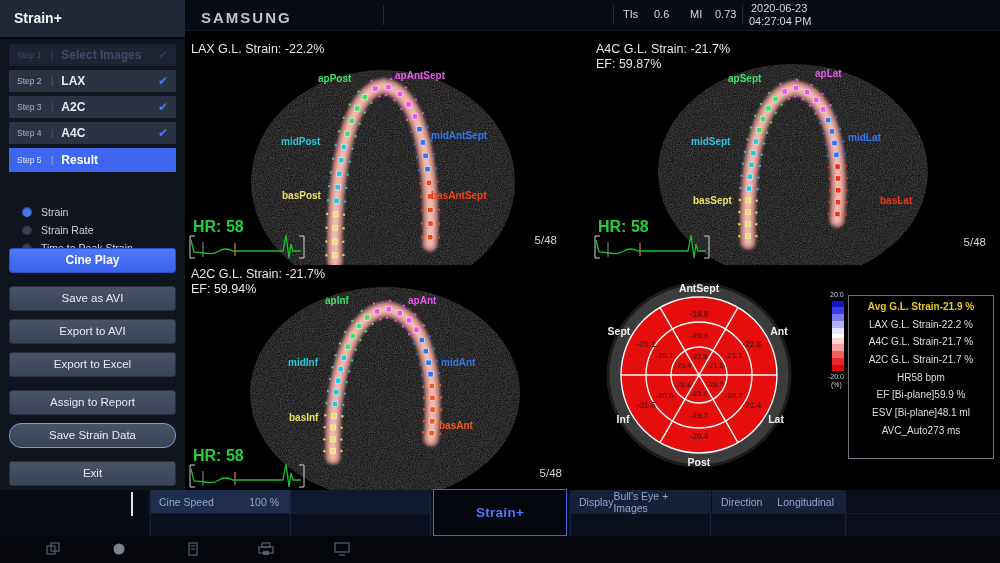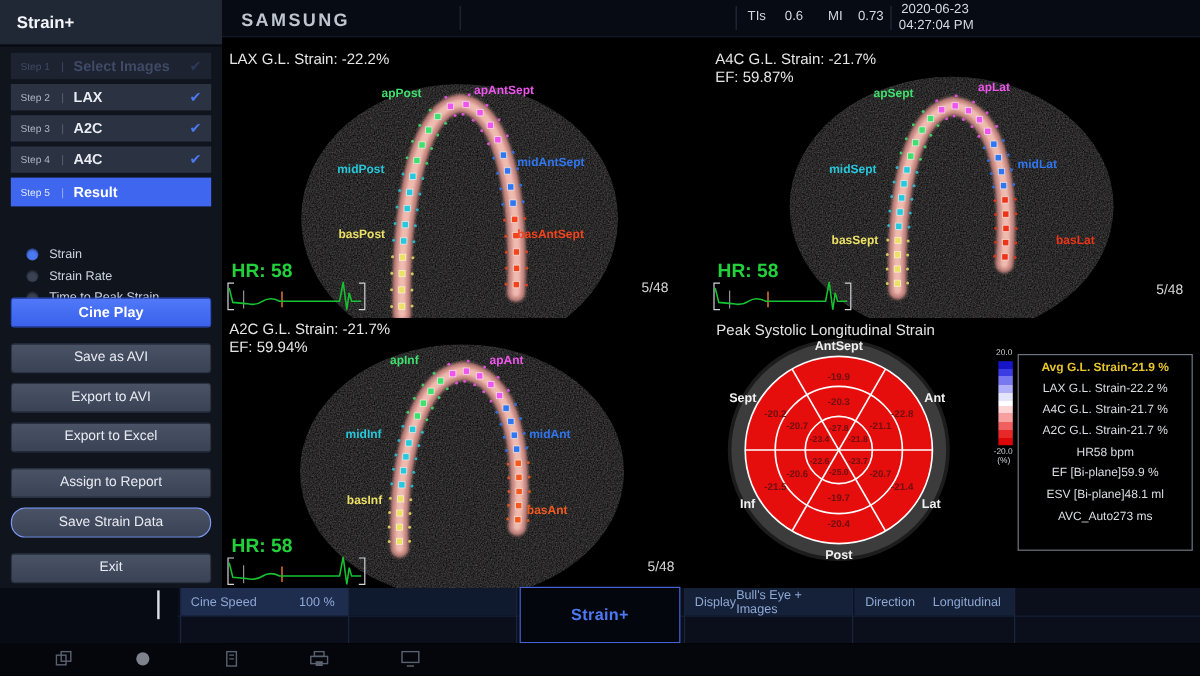--- a/index.html
+++ b/index.html
@@ -490,21 +490,20 @@
           <path d="M112,6 L117,6 L117,28 L112,28" fill="none" stroke="#cfd4da" stroke-width="1"></path>
           <line x1="16" y1="12" x2="16" y2="27" stroke="#8a9098" stroke-width="1"></line>
           <line x1="48" y1="13" x2="48" y2="26" stroke="#b8622a" stroke-width="1.5"></line>
           <path d="M4,10 L7,22 L18,23 Q26,25 32,21 T46,21 L96,21 L99,5 L102,28 L104,14 L106,21 L114,21" fill="none" stroke="#17c132" stroke-width="1.3"></path>
         </svg>
         <div class="framelabel" style="right: 8px; top: 202px;">5/48</div>
       </div>
     </div>
 
   <div class="view" id="bull-panel" style="left:590px;top:265px;width:410px;height:225px">
-    <div class="bull-title">Peak Systolic Longitudinal Strain</div>
   <svg width="410" height="225" style="position:absolute;left:0;top:0">
         <circle cx="109" cy="110" r="90" fill="none" stroke="#1c1c1c" stroke-width="5"></circle>
         <circle cx="109" cy="110" r="84" fill="none" stroke="#3c3c3c" stroke-width="11"></circle>
         <circle cx="109" cy="110" r="78" fill="#e60d0d"></circle>
         <circle cx="109" cy="110" r="78" fill="none" stroke="#fff" stroke-width="1.4"></circle>
         <circle cx="109" cy="110" r="53" fill="none" stroke="#fff" stroke-width="1.4"></circle>
         <circle cx="109" cy="110" r="28" fill="none" stroke="#fff" stroke-width="1.4"></circle>
         <line x1="31" y1="110" x2="187" y2="110" stroke="#fff" stroke-width="1.4"></line>
         <line x1="70" y1="177.54998149518622" x2="148" y2="42.450018504813784" stroke="#fff" stroke-width="1.4"></line>
         <line x1="148" y1="177.54998149518622" x2="70.00000000000001" y2="42.450018504813784" stroke="#fff" stroke-width="1.4"></line>

